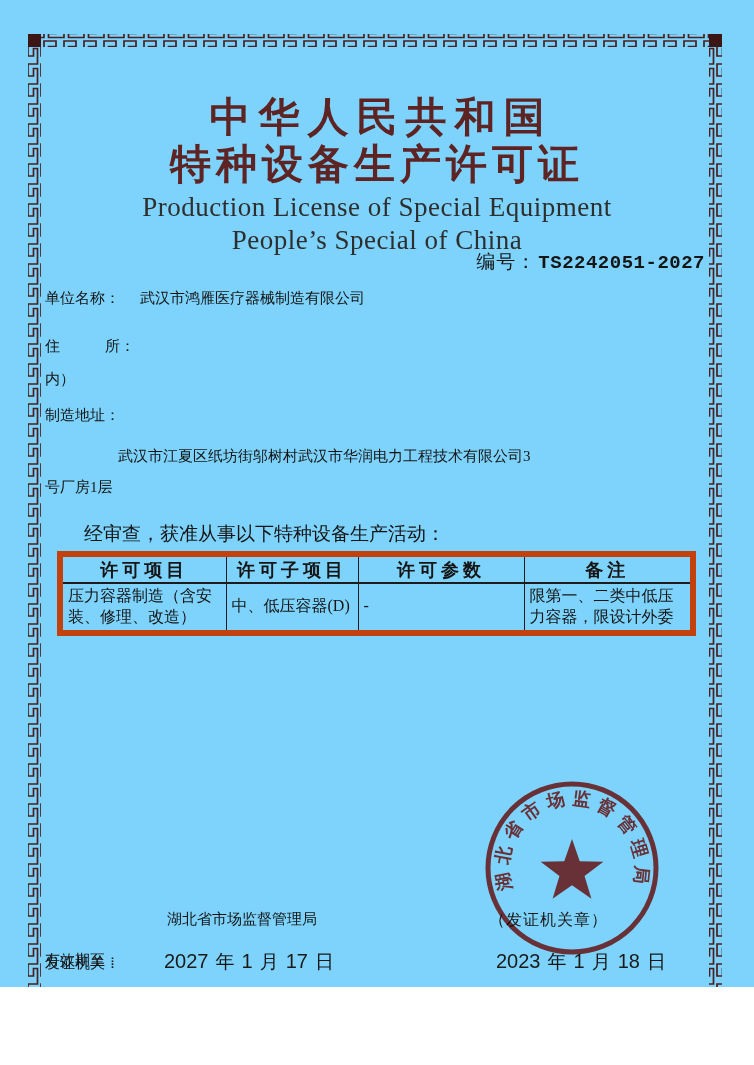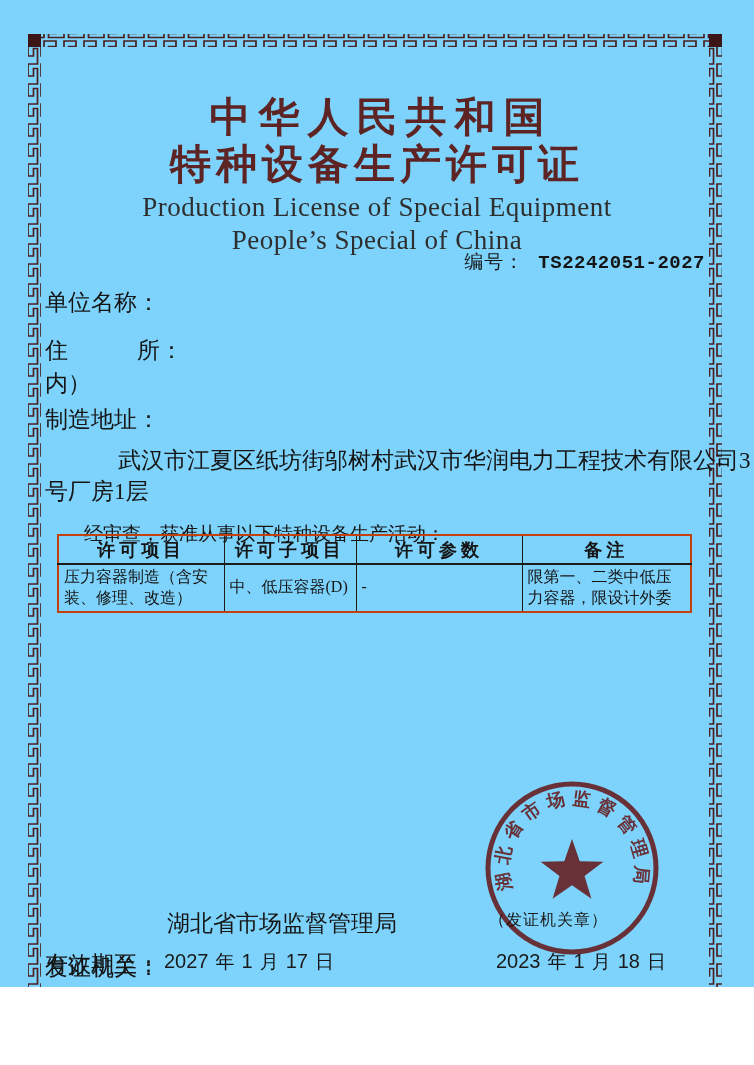--- a/index.html
+++ b/index.html
@@ -21,30 +21,30 @@
     left:0; right:0; text-align:center; color:#2e2e2e; font-size:27px; line-height:1;
     letter-spacing:0.5px;
   }
   .eng1 { top:194px; }
   .eng2 { top:227px; }
 
   .number-row { top:249px; right:49px; font-size:19px; display:flex; align-items:baseline; }
   .number-row .num-label { letter-spacing:1px; }
   .number-row .num-value {
     font-family:"Liberation Mono","DejaVu Sans Mono",monospace;
-    font-weight:600; font-size:19px; margin-left:14px; letter-spacing:0.5px;
+    font-weight:600; font-size:19px; margin-left:2px; letter-spacing:0.5px;
   }
 
-  .field { font-size:23px; line-height:1.2; white-space:nowrap; }
+  .field { font-size:15px; line-height:1.2; white-space:nowrap; }
   .statement { font-size:19px; }
 
   table.lic-table {
-    position:absolute; left:57px; top:534px; width:633px;
+    position:absolute; left:57px; top:551px; width:633px;
     border-collapse:collapse; table-layout:fixed;
-    border:2px solid #c2410c; font-size:16px;
+    border:6px solid #c2410c; font-size:16px;
   }
   .lic-table th {
     height:29px; font-size:18px; font-weight:600; letter-spacing:4px;
     text-align:center; vertical-align:middle;
     border:1px solid #1c1c1c; border-bottom:2px solid #1c1c1c;
   }
   .lic-table td {
     height:42px; padding:2px 5px; vertical-align:middle; text-align:left;
     border:1px solid #1c1c1c; line-height:1.3; font-size:16px;
   }
@@ -84,20 +84,21 @@
   <div class="abs title-cn title2">特种设备生产许可证</div>
   <div class="abs subtitle-en eng1">Production License of Special Equipment</div>
   <div class="abs subtitle-en eng2">People’s Special of China</div>
 
   <div class="abs number-row">
     <span class="num-label">编号：</span>
     <span class="num-value">TS2242051-2027</span>
   </div>
 
   <div class="abs field" style="left:45px; top:289px;">单位名称：</div>
+  <div class="abs field" style="left:140px; top:289px;">武汉市鸿雁医疗器械制造有限公司</div>
 
   <div class="abs field" style="left:45px; top:337px;">住　　　所：</div>
   <div class="abs field" style="left:45px; top:370px;">内）</div>
 
   <div class="abs field" style="left:45px; top:406px;">制造地址：</div>
   <div class="abs field" style="left:118px; top:447px;">武汉市江夏区纸坊街邬树村武汉市华润电力工程技术有限公司3</div>
   <div class="abs field" style="left:45px; top:478px;">号厂房1层</div>
 
   <div class="abs statement" style="left:84px; top:521px;">经审查，获准从事以下特种设备生产活动：</div>
 

